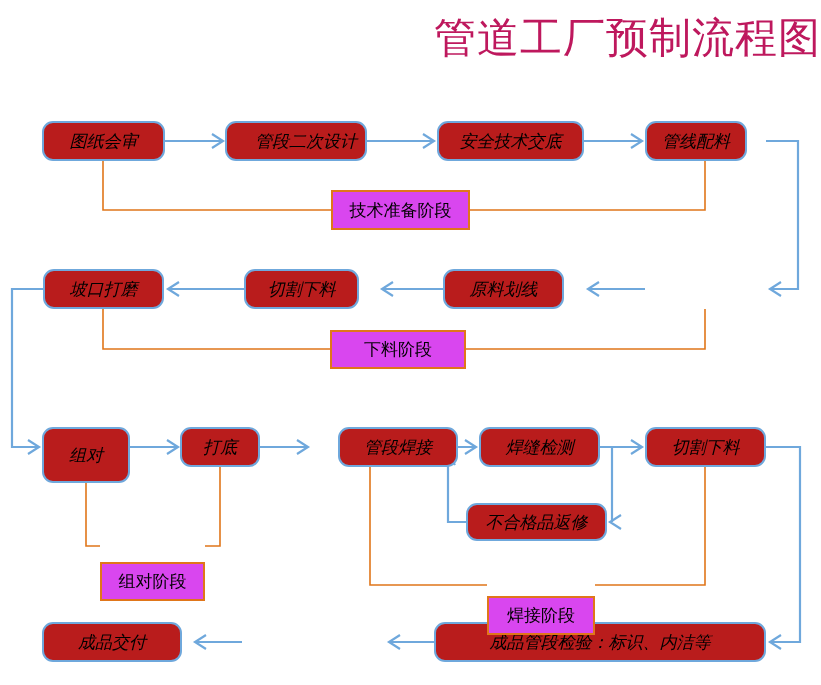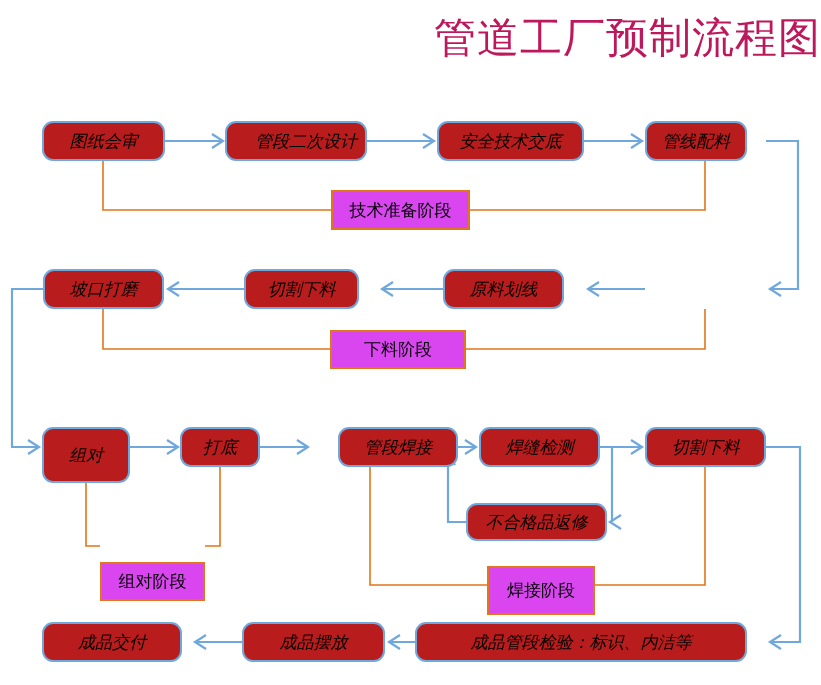--- a/index.html
+++ b/index.html
@@ -167,21 +167,20 @@
 
   <div class="node" style="left:42px; top:427px; width:88px; height:56px;">组对</div>
   <div class="node" style="left:180px; top:427px; width:80px; height:40px;">打底</div>
   <div class="node" style="left:310px; top:427px; width:120px; height:40px;margin-left:28px;">管段焊接</div>
   <div class="node" style="left:479px; top:427px; width:121px; height:40px;">焊缝检测</div>
   <div class="node" style="left:645px; top:427px; width:121px; height:40px;">切割下料</div>
 
   <div class="node" style="left:466px; top:503px; width:141px; height:38px;">不合格品返修</div>
 
   <div class="node" style="left:42px; top:622px; width:140px; height:40px;">成品交付</div>
-  <div class="node" style="left:242px; top:622px; width:143px; height:40px;">成品摆放</div>
-  <div class="node" style="left:415px; top:622px; width:332px; height:40px;">成品管段检验：标识、内洁等</div>
+  <div class="node" style="left:434px; top:622px; width:332px; height:40px;">成品管段检验：标识、内洁等</div>
 
   <div class="stage" style="left:331px; top:190px; width:139px; height:40px;">技术准备阶段</div>
   <div class="stage" style="left:330px; top:330px; width:136px; height:39px;">下料阶段</div>
   <div class="stage" style="left:100px; top:527px; width:105px; height:39px;margin-top:35px;">组对阶段</div>
-  <div class="stage" style="left:487px; top:566px; width:108px; height:49px;">焊接阶段</div>
+  <div class="stage" style="left:487px; top:596px; width:108px; height:39px;">焊接阶段</div>
 
 </div>
 
 </body></html>

